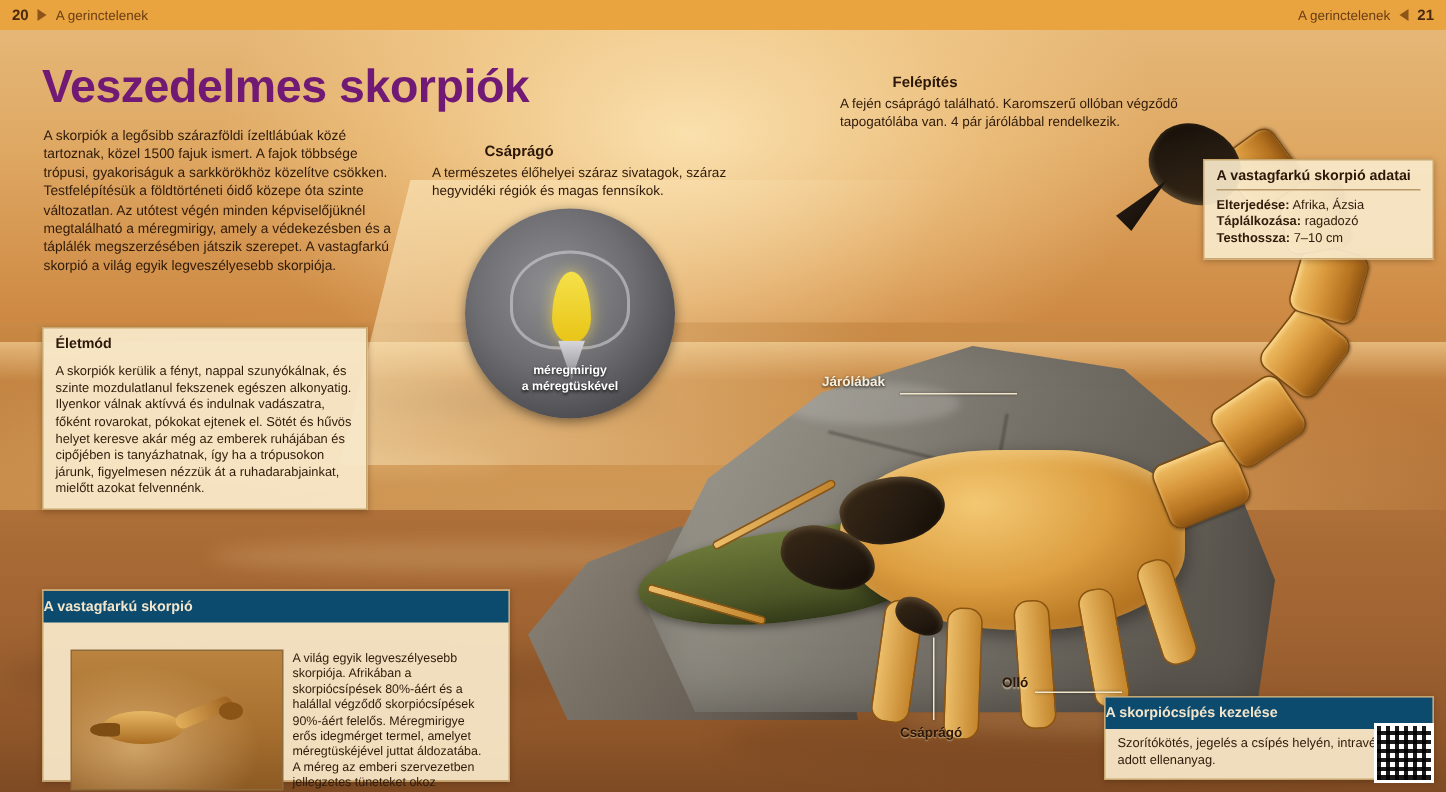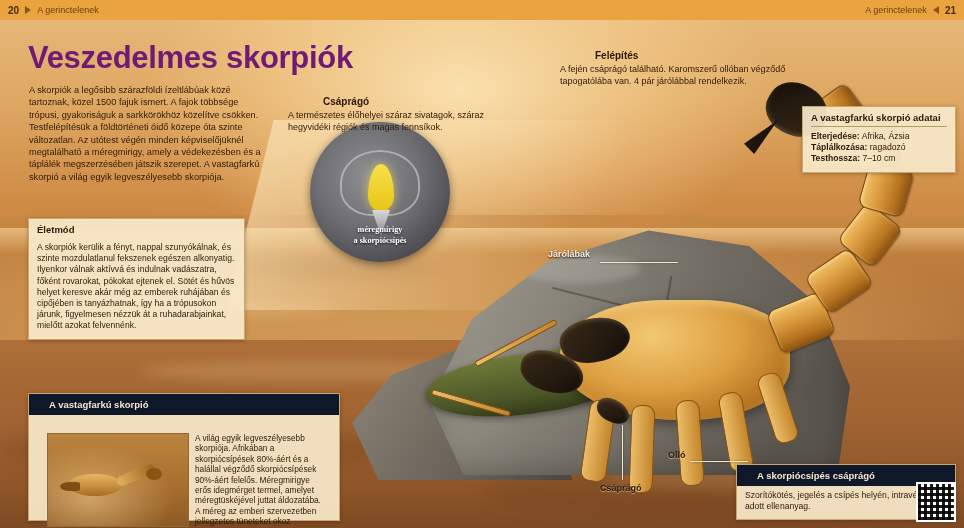--- a/index.html
+++ b/index.html
@@ -109,21 +109,21 @@
     position: absolute;
     background: rgba(247, 232, 201, .93);
     border: 1px solid #c9a870;
     box-shadow: 0 1px 4px rgba(60,30,10,.35);
   }
   .panel .hd {
     font-size: 9.5px; font-weight: bold; color: #2b1608;
     padding: 5px 8px 3px 8px;
   }
   .panel .hd.dark {
-    background: #0f172a; color: #f3e6cb; padding: 5px 20px;
+    background: #0c4a6e; color: #f3e6cb; padding: 5px 0;
   }
   .panel .bd {
     padding: 4px 8px 7px 8px; font-size: 8.6px; line-height: 11.2px; color: #2f1a09;
   }
   .rule { height: 1px; background: #b8996a; margin: 0 8px; }
   .kv b { font-weight: bold; }
 
   #facts { right: 8px; top: 106px; width: 152px; }
   #lifestyle { left: 28px; top: 218px; width: 215px; }
   #fattail { left: 28px; top: 393px; width: 310px; height: 126px; padding: 0; }
@@ -140,26 +140,25 @@
     position: absolute; left: 12px; top: 34px; width: 118px; height: 34px;
   }
   #fattail .txt { flex: 1; font-size: 8.3px; line-height: 10.4px; color: #2f1a09; }
 
   #treatment { right: 8px; bottom: 8px; width: 218px; padding: 0; }
   #treatment .hd.dark { font-size: 9.5px; }
   #treatment .bd { font-size: 8.6px; }
 
   
   #gland {
-    position: absolute; left: 310px; top: 122px;
+    position: absolute; left: 310px; top: 139px;
     width: 140px; height: 140px; border-radius: 50%;
     background: radial-gradient(circle at 42% 38%, #8f8f92 0%, #6e6e72 45%, #4a4a4e 78%, #343437 100%);
     box-shadow: 0 2px 8px rgba(0,0,0,.45);
     overflow: hidden;
-    font-family: Liberation Serif, serif;
   }
   #gland .drop {
     position: absolute; left: 58px; top: 42px; width: 26px; height: 48px;
     background: linear-gradient(to bottom, #f5e14a, #e8c416);
     border-radius: 50% 50% 50% 50% / 65% 65% 35% 35%;
     box-shadow: 0 0 10px rgba(255,230,80,.6);
   }
   #gland .tube {
     position: absolute; left: 30px; top: 28px; width: 76px; height: 62px;
     border: 2px solid rgba(215,215,220,.55);
@@ -306,21 +305,21 @@
   <div style="position:absolute; left:744px; top:120px; width:34px; height:34px; background:linear-gradient(135deg,#2b2017,#0f0a05); clip-path:polygon(100% 0, 0 70%, 30% 100%); "></div>
 
   <div class="claw" style="left:596px; top:400px; width:34px; height:22px; transform:rotate(24deg);"></div>
 
   <div id="gland">
     <div class="tube"></div>
     <div class="drop"></div>
     <div class="cap"></div>
     <div class="lbl">
       <span>méregmirigy</span><br>
-      <span>a skorpiócsípés</span>
+      <span>a méregtüskével</span>
     </div>
   </div>
 
   <div class="topbar">
     <div class="left">
       <span class="pagenum">20</span>
       <span class="tri-r"></span>
       <span class="chapter">A gerinctelenek</span>
     </div>
     <div class="right">
@@ -376,21 +375,21 @@
           <div style="position:absolute; left:56px; top:2px; width:40px; height:10px; background:linear-gradient(to right,#e3b05c,#9d6220); border-radius:6px; transform:rotate(-22deg);"></div>
           <div style="position:absolute; left:86px; top:0px; width:16px; height:12px; background:#8a5416; border-radius:50%;"></div>
           <div style="position:absolute; left:0px; top:14px; width:20px; height:9px; background:#7d4d14; border-radius:50% 20% 20% 50%;"></div>
         </div>
       </div>
       <div class="txt">A világ egyik legveszélyesebb skorpiója. Afrikában a skorpiócsípések 80%-áért és a halállal végződő skorpiócsípések 90%-áért felelős. Méregmirigye erős idegmérget termel, amelyet méregtüskéjével juttat áldozatába. A méreg az emberi szervezetben jellegzetes tüneteket okoz (például izzadás, zsibbadás, hányás stb.).</div>
     </div>
   </div>
 
   <div class="panel" id="treatment">
-    <div class="hd dark">A skorpiócsípés csáprágó</div>
+    <div class="hd dark">A skorpiócsípés kezelése</div>
     <div class="bd">Szorítókötés, jegelés a csípés helyén, intravénásan adott ellenanyag.</div>
   </div>
 
   <div class="lead" style="left:600px; top:262px; width:78px;"></div>
   <div class="anno" style="left:548px; top:249px;">Járólábak</div>
 
   <div class="lead" style="left:690px; top:461px; width:58px;"></div>
   <div class="anno dark" style="left:668px; top:450px;">Olló</div>
 
   <div class="lead v" style="left:622px; top:425px; height:55px;"></div>

